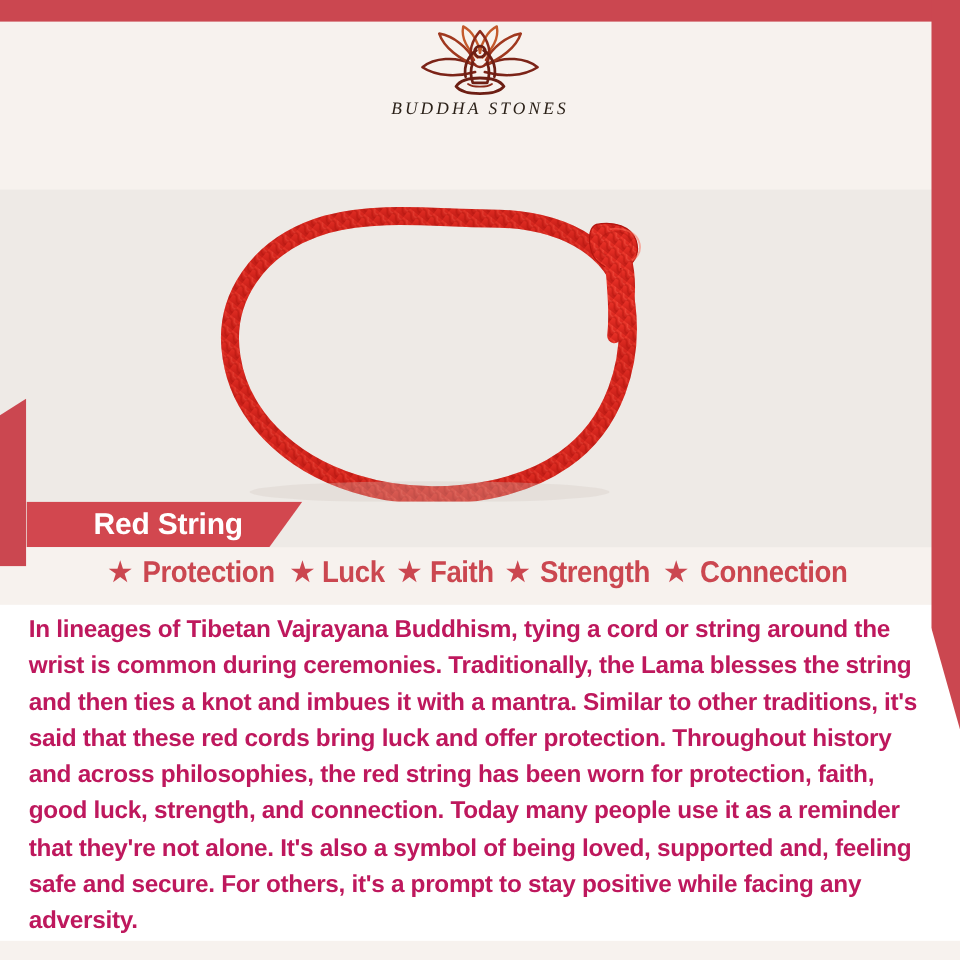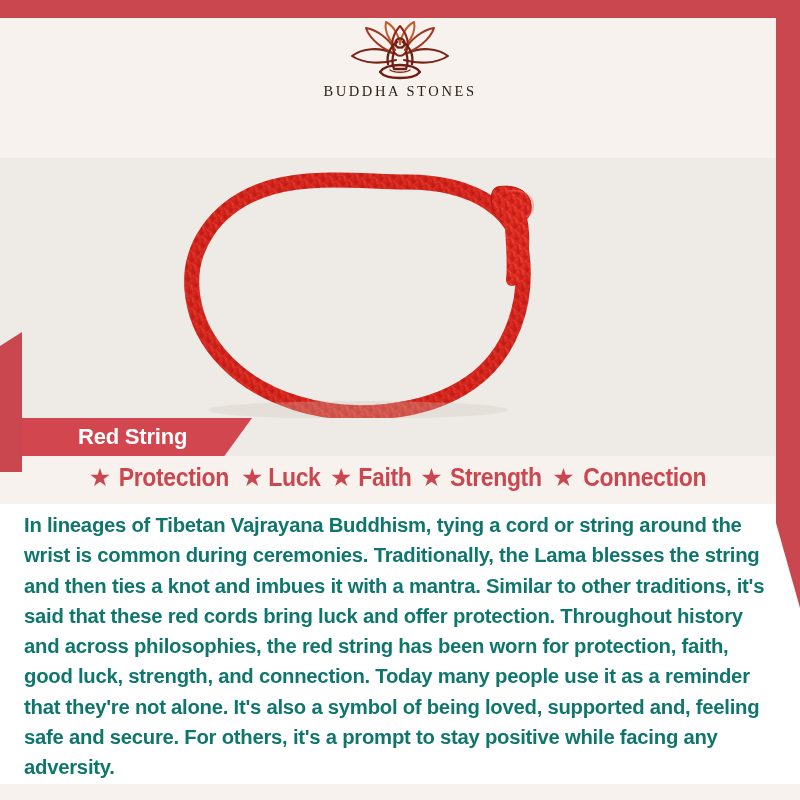--- a/index.html
+++ b/index.html
@@ -50,20 +50,21 @@
     width: 800px; height: 92px;
     background: #f7f2ee;
     z-index: 4;
   }
   .logo {
     position: absolute;
     top: 2px; left: 50%;
     transform: translateX(-50%);
     width: 190px;
     text-align: center;
+    font-style: italic;
   }
   .logo svg { display: block; margin: 0 auto; }
   .logo-word {
     font-family: "Liberation Serif", serif;
     font-size: 14.5px;
     letter-spacing: 2.6px;
     color: #2b2118;
     margin-top: 1px;
     white-space: nowrap;
   }
@@ -105,21 +106,21 @@
     top: 418px; left: 22px;
     width: 230px; height: 38px;
     background: #d2474f;
     clip-path: polygon(0 0, 100% 0, 88% 100%, 0 100%);
     display: flex;
     align-items: center;
     z-index: 7;
   }
   .label-text {
     color: #ffffff;
-    font-size: 22px;
+    font-size: 25px;
     font-weight: bold;
     padding-left: 56px;
     letter-spacing: -0.2px;
     white-space: nowrap;
   }
   .label-strip {
     position: absolute;
     top: 418px; left: 0;
     width: 800px; height: 38px;
     background: #eeeae6;
@@ -164,21 +165,21 @@
     background: #ffffff;
     z-index: 1;
   }
   .desc-text {
     position: absolute;
     top: 510px; left: 24px;
     width: 755px;
     font-size: 20.3px;
     font-weight: bold;
     line-height: 30.3px;
-    color: #0f766e;
+    color: #be185d;
     letter-spacing: -0.25px;
     z-index: 5;
   }
   .footer-strip {
     position: absolute;
     bottom: 0; left: 0;
     width: 800px; height: 16px;
     background: #f7f2ee;
     z-index: 3;
   }

